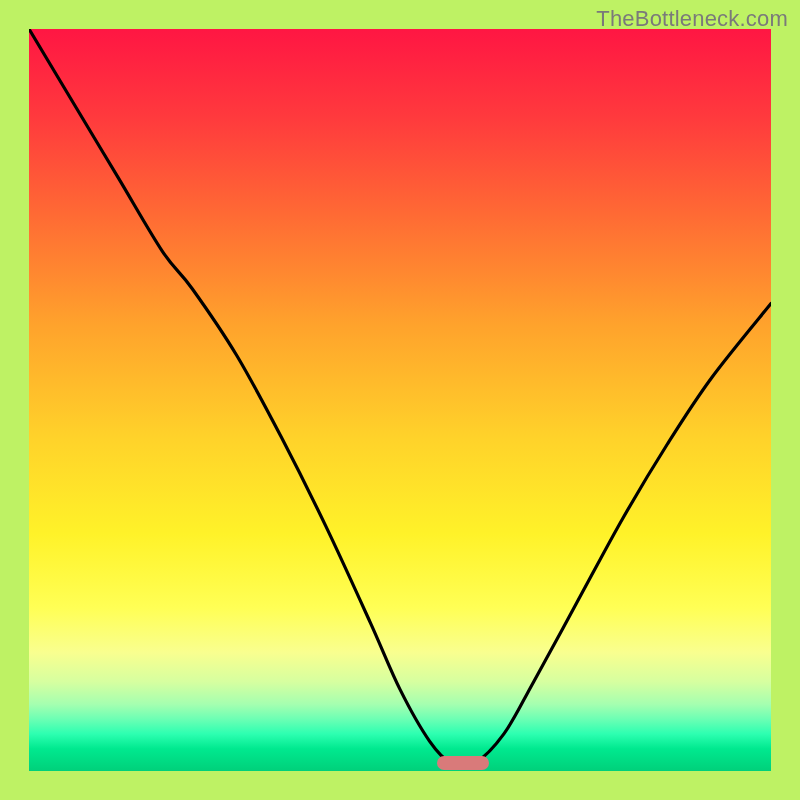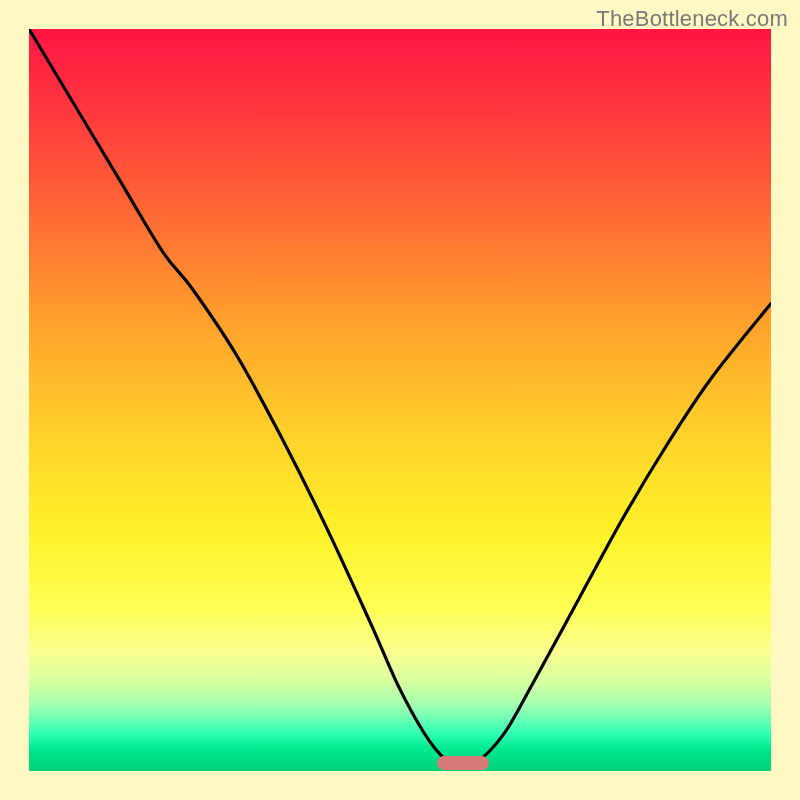--- a/index.html
+++ b/index.html
@@ -8,21 +8,21 @@
     width: 800px;
     height: 800px;
     background: #000;
     font-family: Arial, Helvetica, sans-serif;
     overflow: hidden;
   }
   .frame {
     position: relative;
     width: 800px;
     height: 800px;
-    background: #fef9c3;
+    background: #bef264;
     text-align: right;
   }
   .watermark {
     position: absolute;
     top: 6px;
     right: 12px;
     color: #7a7a7a;
     font-size: 22px;
     font-weight: 400;
     letter-spacing: 0.2px;

